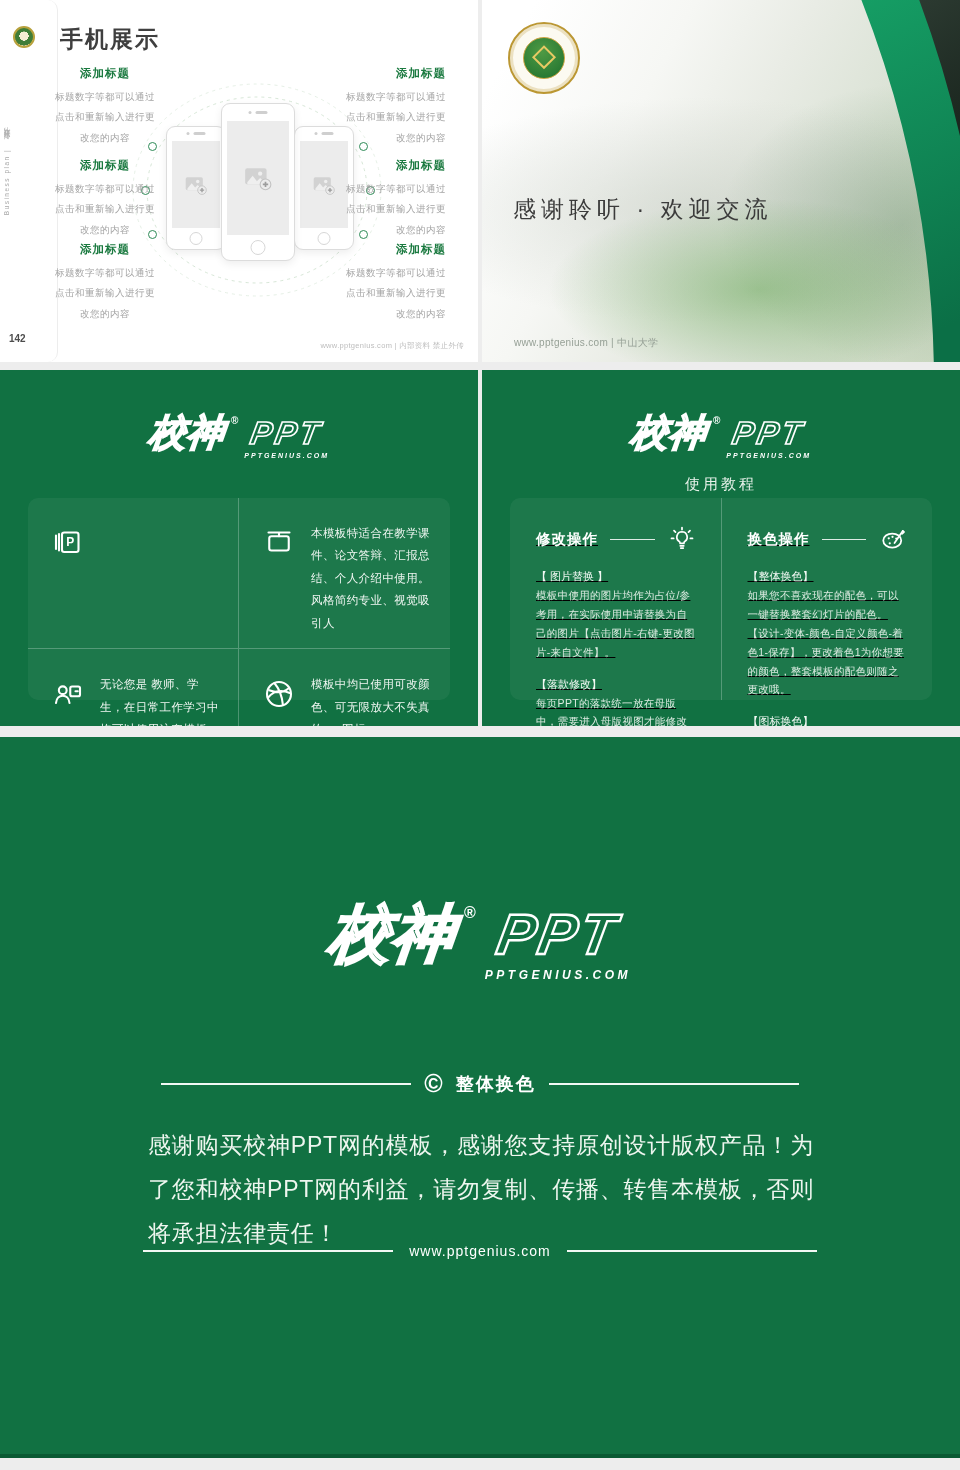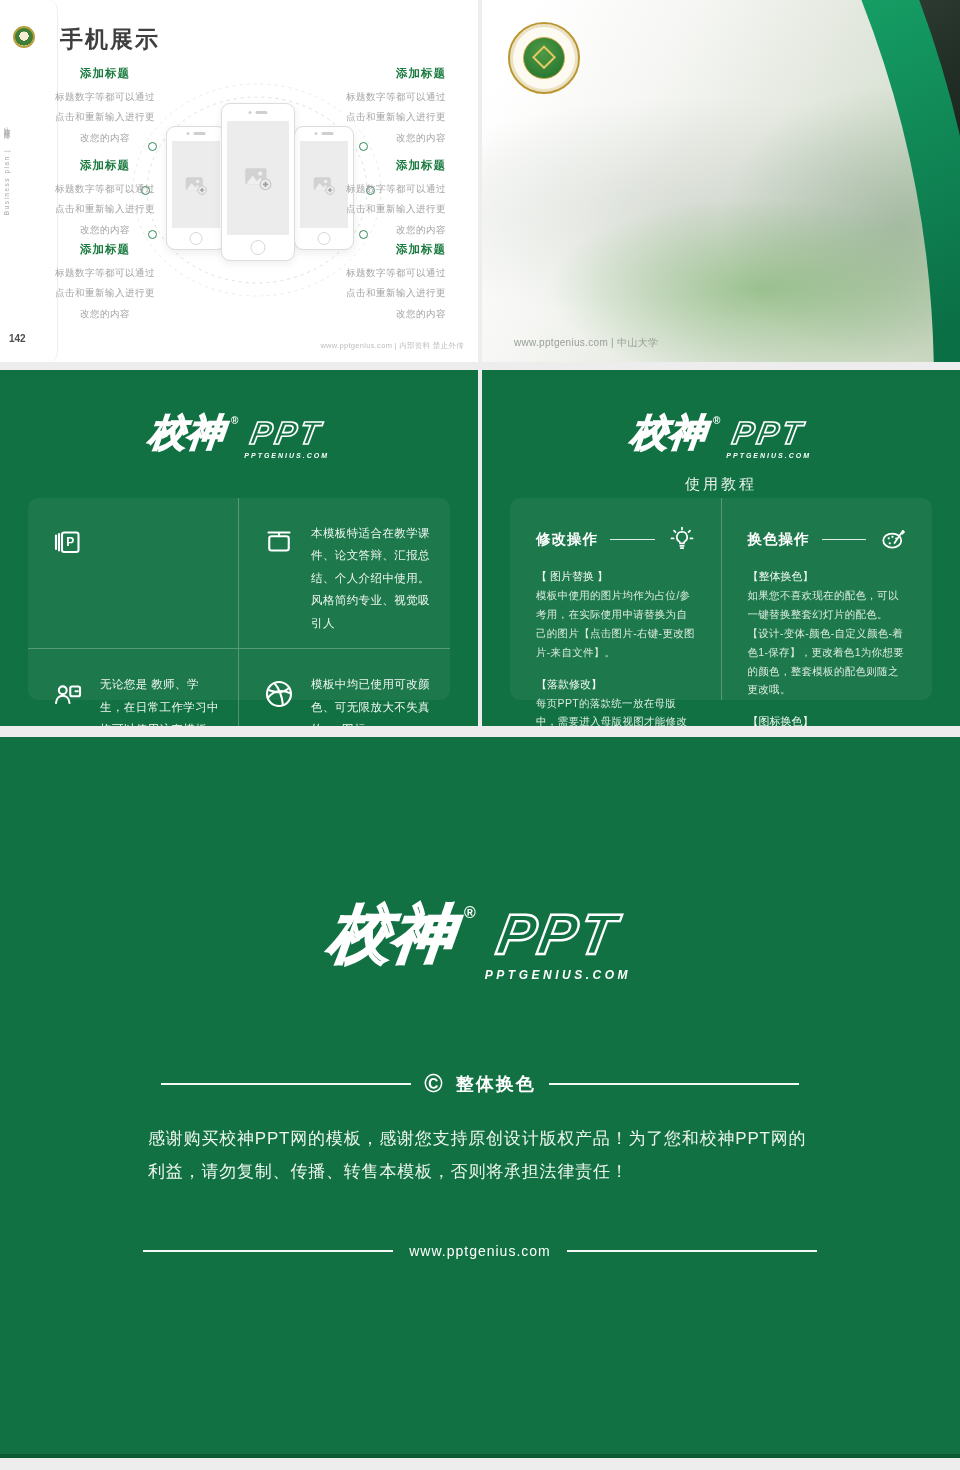--- a/index.html
+++ b/index.html
@@ -87,34 +87,34 @@
   .mid-box{position:absolute;left:28px;right:28px;top:128px;bottom:26px;background:rgba(255,255,255,.05);border-radius:10px;}
   .note-box{display:grid;grid-template-columns:1fr 1fr;grid-template-rows:1fr 1fr;}
   .note-cell{padding:24px 18px 14px 22px;display:flex;gap:14px;align-items:flex-start;}
   .note-cell.c1{border-right:1px solid rgba(255,255,255,.25);border-bottom:1px solid rgba(255,255,255,.25);}
   .note-cell.c2{border-bottom:1px solid rgba(255,255,255,.25);}
   .note-cell.c3{border-right:1px solid rgba(255,255,255,.25);}
   .note-icon{flex:0 0 36px;padding-top:3px;}
   .note-cell p{margin:0;font-size:11.5px;line-height:1.95;color:#f0f7f2;letter-spacing:.4px;}
 
   .tut-box{display:flex;}
-  .tut-col{flex:1;padding:26px 24px 16px 26px;}
+  .tut-col{flex:1;padding:26px 24px 16px 26px;text-decoration:underline;}
   .tut-col.first{border-right:1px solid rgba(255,255,255,.25);}
   .tut-head{display:flex;align-items:center;}
   .tut-title{font-size:14.5px;font-weight:bold;color:#fff;letter-spacing:1px;}
   .hline{flex:1;height:1px;background:rgba(255,255,255,.85);margin:0 12px;}
   .tut-label{margin:15px 0 2px;font-size:11px;color:#f2f9f4;}
   .tut-text{margin:0;font-size:10.5px;line-height:1.8;color:#dcebe1;letter-spacing:.3px;}
 
   
   .cp-head{position:absolute;left:0;right:0;top:334px;display:flex;align-items:center;justify-content:center;gap:13px;}
   .cp-line{width:250px;height:2px;background:#f2f8f4;}
   .cp-badge{font-size:25px;color:#fff;font-weight:bold;line-height:1;}
   .cp-title{font-size:18px;font-weight:bold;color:#fff;letter-spacing:2px;}
-  .cp-body{position:absolute;left:148px;top:386px;width:670px;margin:0;font-size:17px;line-height:1.92;color:#eef6ef;letter-spacing:.8px;}
+  .cp-body{position:absolute;left:148px;top:386px;width:670px;margin:0;font-size:23px;line-height:1.92;color:#eef6ef;letter-spacing:.8px;}
   .cp-foot{position:absolute;left:0;right:0;top:506px;display:flex;align-items:center;justify-content:center;gap:16px;}
   .cp-site{font-size:14px;color:#fff;letter-spacing:1px;}
   svg.ic{display:block;}
 </style>
 </head>
 <body>
 
 <div class="page">
 
   <section class="slide slide-left">
@@ -226,20 +226,21 @@
             <stop offset="1" stop-color="#0b6f46"></stop>
         </linearGradient>
       </defs>
       <circle cx="-600" cy="384" r="1300" fill="none" stroke="url(#gDark)" stroke-width="390"></circle>
       <circle cx="-600" cy="384" r="1079" fill="none" stroke="url(#gBand)" stroke-width="54"></circle>
     </svg>
     <div class="seal">
       <div class="seal-core"></div>
       <div class="seal-gem"></div>
     </div>
+    <div class="welcome">感谢聆听 · 欢迎交流</div>
     <div class="slide-foot2">www.pptgenius.com | 中山大学</div>
   </section>
 
   <section class="panel-mid panel-notes">
     <div class="brand-logo">
       <span class="lg-cn">校神</span>
       <span class="lg-reg">®</span>
       <span class="lg-en-wrap">
         <span class="lg-en">PPT</span>
         <span class="lg-site">PPTGENIUS.COM</span>

